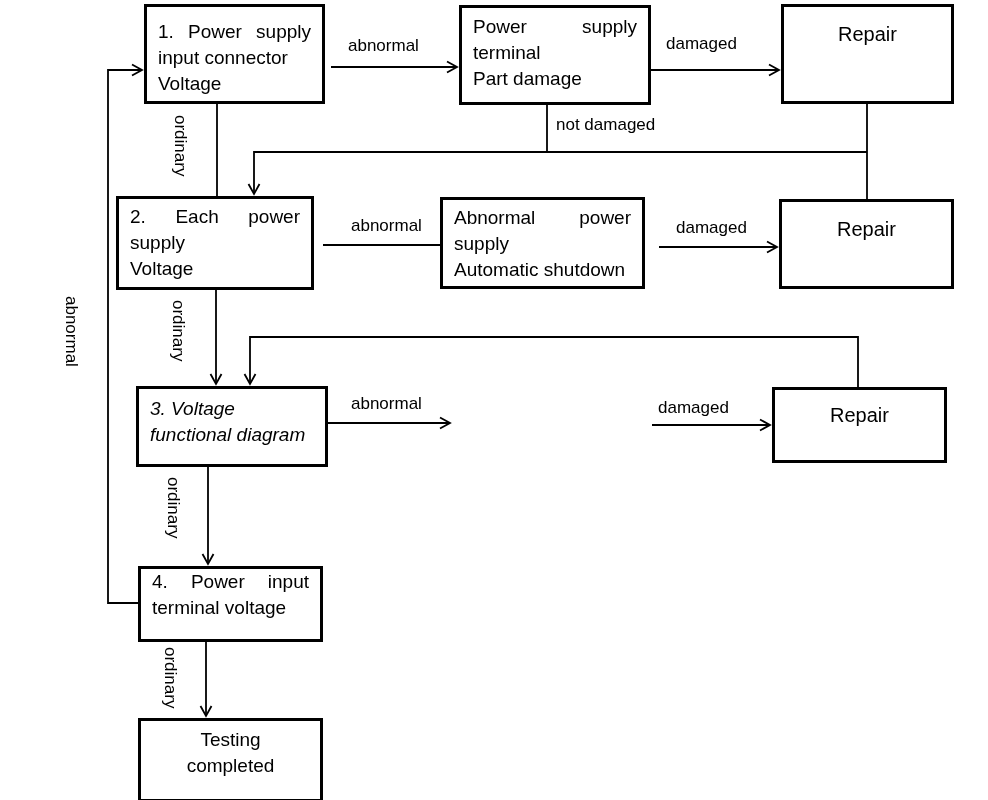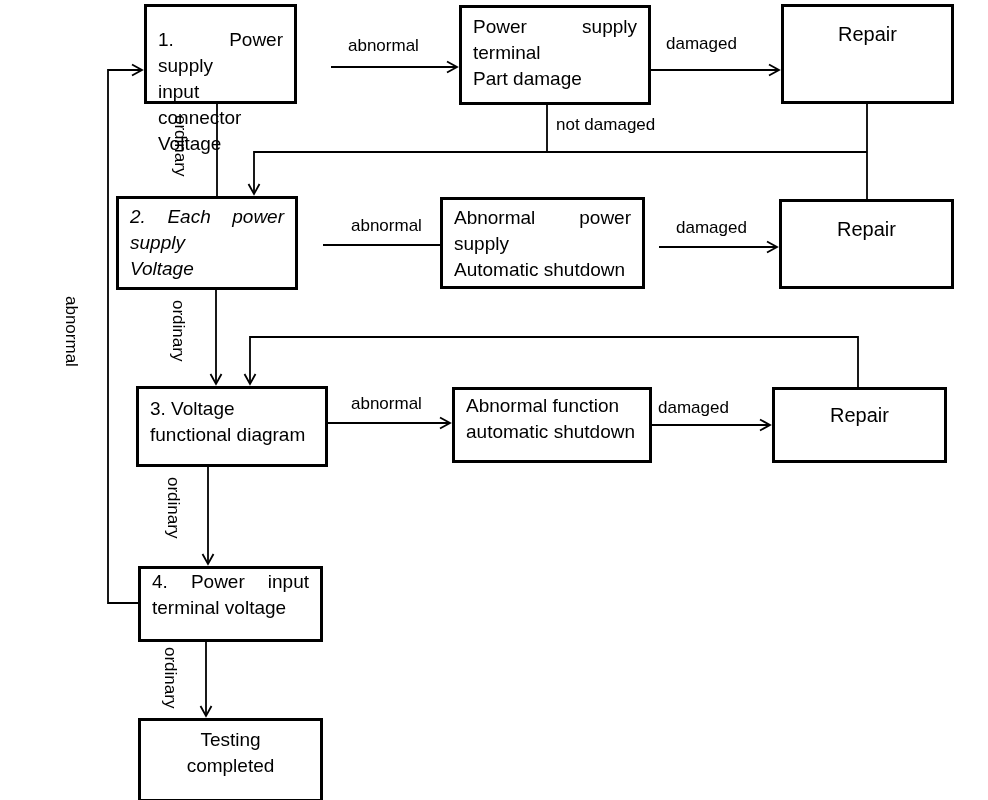--- a/index.html
+++ b/index.html
@@ -69,61 +69,57 @@
     <path d="M659,247 L777,247" marker-end="url(#arr)"></path>
     <path d="M216,290 L216,384" marker-end="url(#arr)"></path>
     <path d="M858,387 L858,337 L250,337 L250,384" marker-end="url(#arr)"></path>
     <path d="M328,423 L450,423" marker-end="url(#arr)"></path>
     <path d="M652,425 L770,425" marker-end="url(#arr)"></path>
     <path d="M208,467 L208,564" marker-end="url(#arr)"></path>
     <path d="M206,642 L206,716" marker-end="url(#arr)"></path>
     <path d="M138,603 L108,603 L108,70 L142,70" marker-end="url(#arr)"></path>
   </svg>
 
-  <div class="box" style="left:144px; top:4px; width:153px; height:100px; padding-top:20px;">
+  <div class="box" style="left:144px; top:4px; width:181px; height:100px; padding-top:12px;">
     <div class="ln jl">1. Power supply</div>
     <div class="ln">input connector</div>
     <div class="ln">Voltage</div>
   </div>
 
   <div class="box" style="left:459px; top:5px; width:192px; height:100px; padding-top:6px;">
     <div class="ln jl">Power supply</div>
     <div class="ln">terminal</div>
     <div class="ln">Part damage</div>
   </div>
 
   <div class="box repair" style="left:781px; top:4px; width:173px; height:100px;">
     <span>Repair</span>
   </div>
 
-  <div class="box" style="left:116px; top:196px; width:182px; height:94px;font-style:italic;">
+  <div class="box" style="left:116px; top:196px; width:198px; height:94px;">
     <div class="ln jl">2. Each power</div>
     <div class="ln">supply</div>
     <div class="ln">Voltage</div>
   </div>
 
   <div class="box" style="left:440px; top:197px; width:205px; height:92px;">
     <div class="ln jl">Abnormal power</div>
     <div class="ln">supply</div>
     <div class="ln">Automatic shutdown</div>
   </div>
 
   <div class="box repair" style="left:779px; top:199px; width:175px; height:90px;">
     <span>Repair</span>
   </div>
 
-  <div class="box" style="left:136px; top:386px; width:192px; height:81px; padding-top:7px;">
+  <div class="box" style="left:136px; top:386px; width:192px; height:81px; padding-top:7px;font-style:italic;">
     <div class="ln">3. Voltage</div>
     <div class="ln">functional diagram</div>
   </div>
 
-  <div class="box" style="left:452px; top:387px; width:200px; height:76px; padding-top:3px;">
-    <div class="ln">Abnormal function</div>
-    <div class="ln">automatic shutdown</div>
-  </div>
 
   <div class="box repair" style="left:772px; top:387px; width:175px; height:76px; padding-top:12px;">
     <span>Repair</span>
   </div>
 
   <div class="box" style="left:138px; top:566px; width:185px; height:76px; padding-top:0;">
     <div class="ln jl">4. Power input</div>
     <div class="ln">terminal voltage</div>
   </div>
 

